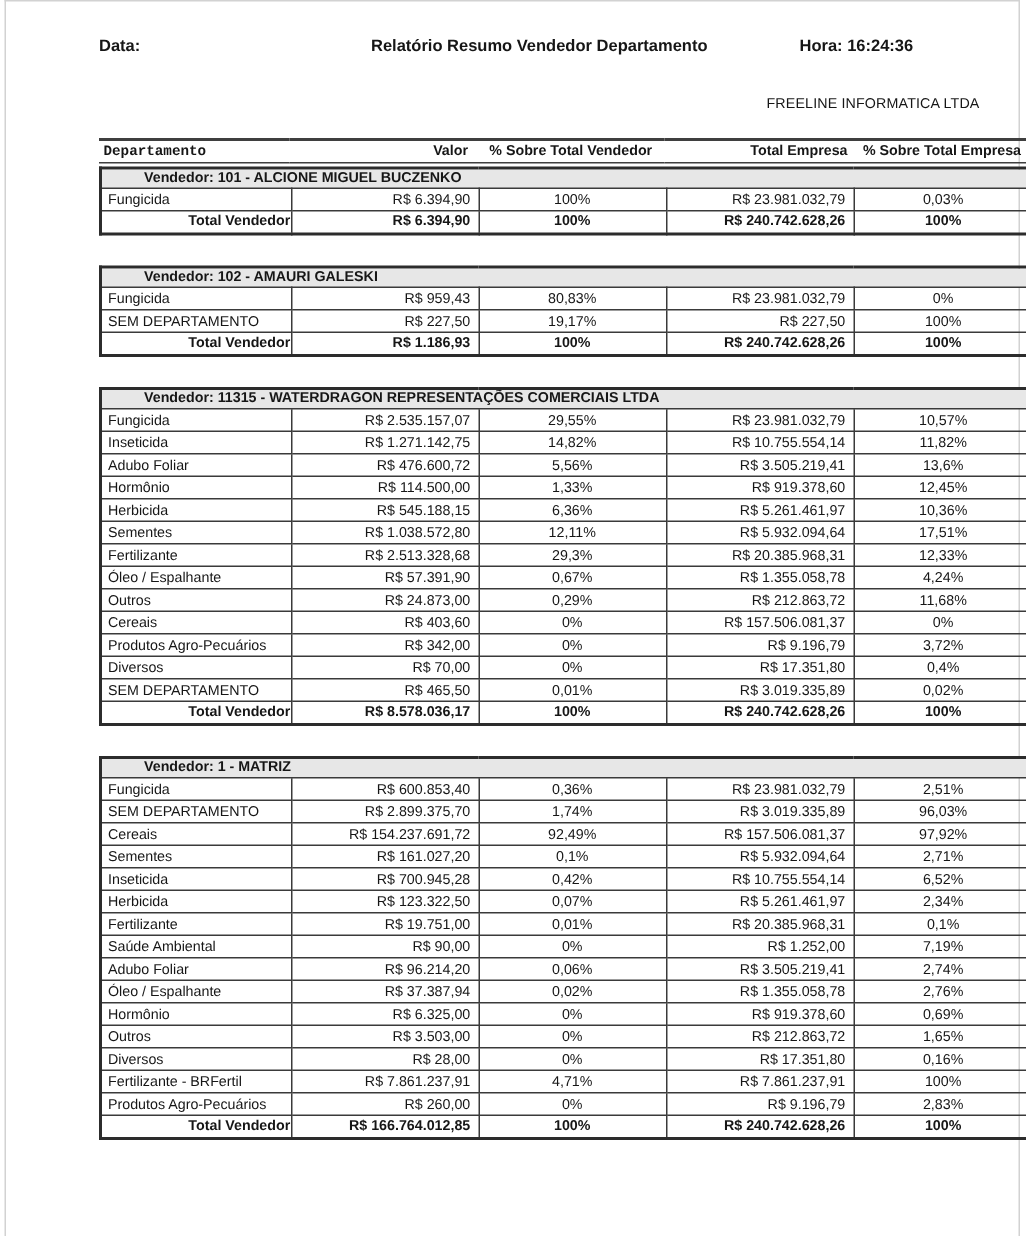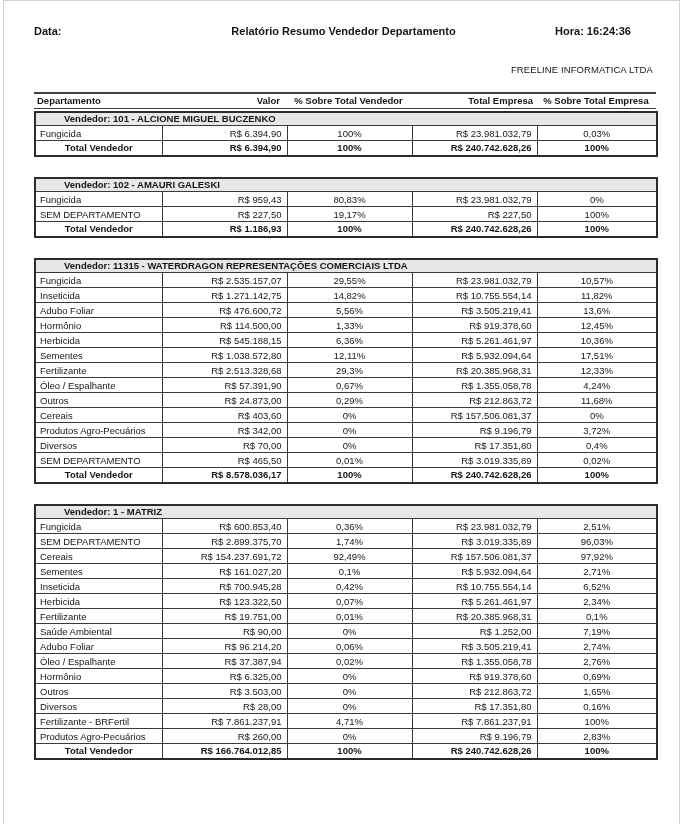--- a/index.html
+++ b/index.html
@@ -11,49 +11,50 @@
     position: relative;
     overflow: hidden;
   }
   .page {
     position: absolute; left: 3px; top: 0;
     width: 677px; height: 824px;
     background: #ffffff;
     border-left: 1px solid #d2d2d2;
     border-right: 1px solid #d2d2d2;
     border-top: 1px solid #d2d2d2;
+    padding-left: 32px;
   }
   .report { margin: 0 26px 0 30px; }
 
   .top-header {
     display: flex; justify-content: space-between; align-items: baseline;
     padding-top: 24px;
     font-size: 11px; font-weight: bold;
   }
   .top-header .title { flex: 1; text-align: center; }
   .top-header .left-cap { width: 120px; text-align: left; }
-  .top-header .right-cap { width: 120px; text-align: center; white-space: nowrap; }
+  .top-header .right-cap { width: 120px; text-align: left; white-space: nowrap; }
 
   .company {
     text-align: right;
     margin-top: 27px;
     font-size: 9.5px;
     letter-spacing: 0.1px;
   }
 
   table { border-collapse: collapse; table-layout: fixed; width: 622px; }
   td { height: 15px; font-size: 9.5px; vertical-align: middle; overflow: hidden; white-space: nowrap; }
 
   .colhead {
     margin-top: 17px;
     border-top: 2px solid #3f3f3f;
     border-bottom: 1px solid #3f3f3f;
   }
   .colhead td { font-weight: bold; height: 15px; }
-  .h-dept  { text-align: left;  padding-left: 3px; }
+  .h-dept  { text-align: left;  padding-left: 3px; font-family: Liberation Mono, monospace; }
   .h-valor { text-align: right; padding-right: 6px; }
   .h-pctv  { text-align: center; }
   .h-emp   { text-align: right; padding-right: 3px; }
   .h-pcte  { text-align: center; margin-left: 26px; }
 
   .blocks .block { margin-top: 20px; border: 2px solid #2c2c2c; }
   .blocks .block:first-child { margin-top: 2px; }
   .block td { border: 1px solid #3a3a3a; }
 
   td.vendor {
@@ -63,21 +64,21 @@
     padding-left: 28px;
     height: 14px;
     margin-top: 16px;
   }
   td.dept  { text-align: left;  padding-left: 4px; margin-top: 32px; }
   td.valor { text-align: right; padding-right: 5px; }
   td.pctv  { text-align: center; }
   td.emp   { text-align: right; padding-right: 5px; }
   td.pcte  { text-align: center; }
   tr.total td { font-weight: bold; }
-  tr.total td.dept { text-align: center; padding-left: 0; }
+  tr.total td.dept { text-align: right; padding-left: 0; }
 </style>
 </head>
 <body>
 
 <div class="page">
   <div class="report">
 
     <div class="top-header">
       <span class="left-cap">Data:</span>
       <span class="title">Relatório Resumo Vendedor Departamento</span>

